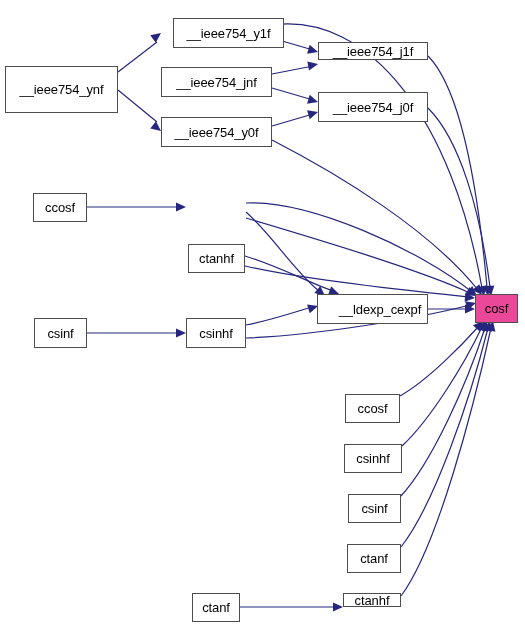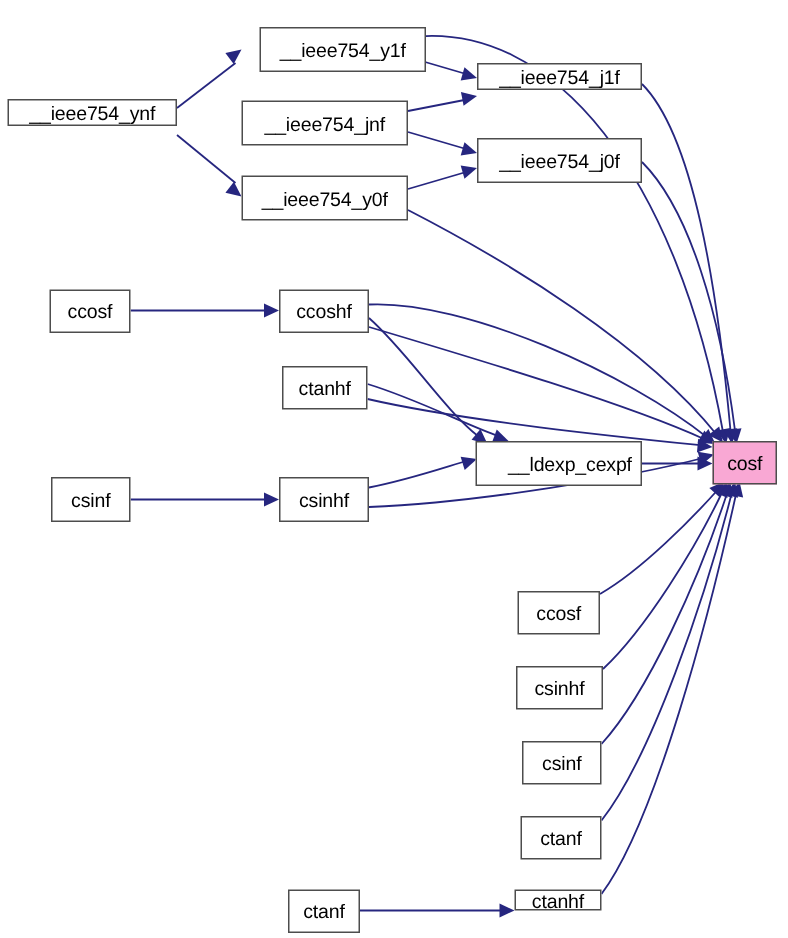--- a/index.html
+++ b/index.html
@@ -31,21 +31,21 @@
     color: #000000;
     font-size: 13px;
     line-height: 1;
     display: flex;
     align-items: center;
     justify-content: center;
     white-space: nowrap;
     letter-spacing: -0.1px;
   }
   .node.focus {
-    background: #f9a8d4;
+    background: #ec4899;
   }
 </style>
 </head>
 <body>
 
 <div id="canvas">
   <svg id="edges" viewBox="0 0 525 625" width="525" height="625">
       <path d="M118,72 L157,42" fill="none" stroke="#26267f" stroke-width="1.2"></path>
       <polygon points="0,0 -10,-4.6 -10,4.6" fill="#26267f" transform="translate(161,33) rotate(-37)"></polygon>
       <path d="M118,90 L157,122" fill="none" stroke="#26267f" stroke-width="1.2"></path>
@@ -92,28 +92,27 @@
       <polygon points="0,0 -10,-4.6 -10,4.6" fill="#26267f" transform="translate(485,321) rotate(-65)"></polygon>
       <path d="M401,496 C432,462 466,386 485,328" fill="none" stroke="#26267f" stroke-width="1.2"></path>
       <polygon points="0,0 -10,-4.6 -10,4.6" fill="#26267f" transform="translate(487,321) rotate(-72)"></polygon>
       <path d="M401,547 C434,505 470,400 488,328" fill="none" stroke="#26267f" stroke-width="1.2"></path>
       <polygon points="0,0 -10,-4.6 -10,4.6" fill="#26267f" transform="translate(490,321) rotate(-76)"></polygon>
       <path d="M401,596 C437,548 473,410 491,328" fill="none" stroke="#26267f" stroke-width="1.2"></path>
       <polygon points="0,0 -10,-4.6 -10,4.6" fill="#26267f" transform="translate(493,321) rotate(-78)"></polygon>
       <path d="M240,607 L335,607" fill="none" stroke="#26267f" stroke-width="1.2"></path>
       <polygon points="0,0 -10,-4.6 -10,4.6" fill="#26267f" transform="translate(343,607) rotate(0)"></polygon>
     </svg>
-<div class="node" style="left: 5px; top: 66px; width: 113px; height: 18px;">__ieee754_ynf</div>
+<div class="node" style="left: 5px; top: 66px; width: 113px; height: 47px;">__ieee754_ynf</div>
     <div class="node" style="left: 145px; top: 18px; width: 111px; height: 30px; margin-left: 28px;">__ieee754_y1f</div>
     <div class="node" style="left: 161px; top: 67px; width: 111px; height: 30px;">__ieee754_jnf</div>
     <div class="node" style="left: 161px; top: 117px; width: 111px; height: 30px;">__ieee754_y0f</div>
     <div class="node" style="left: 318px; top: 42px; width: 110px; height: 18px;">__ieee754_j1f</div>
     <div class="node" style="left: 318px; top: 92px; width: 110px; height: 30px;">__ieee754_j0f</div>
     <div class="node" style="left: 33px; top: 193px; width: 54px; height: 29px;">ccosf</div>
-    <div class="node" style="left: 186px; top: 193px; width: 60px; height: 29px;">ccoshf</div>
     <div class="node" style="left: 188px; top: 244px; width: 57px; height: 29px;">ctanhf</div>
     <div class="node" style="left: 34px; top: 318px; width: 53px; height: 30px;">csinf</div>
     <div class="node" style="left: 186px; top: 318px; width: 60px; height: 30px;">csinhf</div>
     <div class="node" style="left: 317px; top: 294px; width: 111px; height: 30px; padding-left: 15px;">__ldexp_cexpf</div>
     <div class="node focus" style="left: 475px; top: 294px; width: 43px; height: 29px;">cosf</div>
     <div class="node" style="left: 345px; top: 394px; width: 55px; height: 29px;">ccosf</div>
     <div class="node" style="left: 344px; top: 444px; width: 58px; height: 29px;">csinhf</div>
     <div class="node" style="left: 348px; top: 494px; width: 53px; height: 29px;">csinf</div>
     <div class="node" style="left: 347px; top: 544px; width: 54px; height: 29px;">ctanf</div>
     <div class="node" style="left: 343px; top: 593px; width: 58px; height: 14px;">ctanhf</div>

